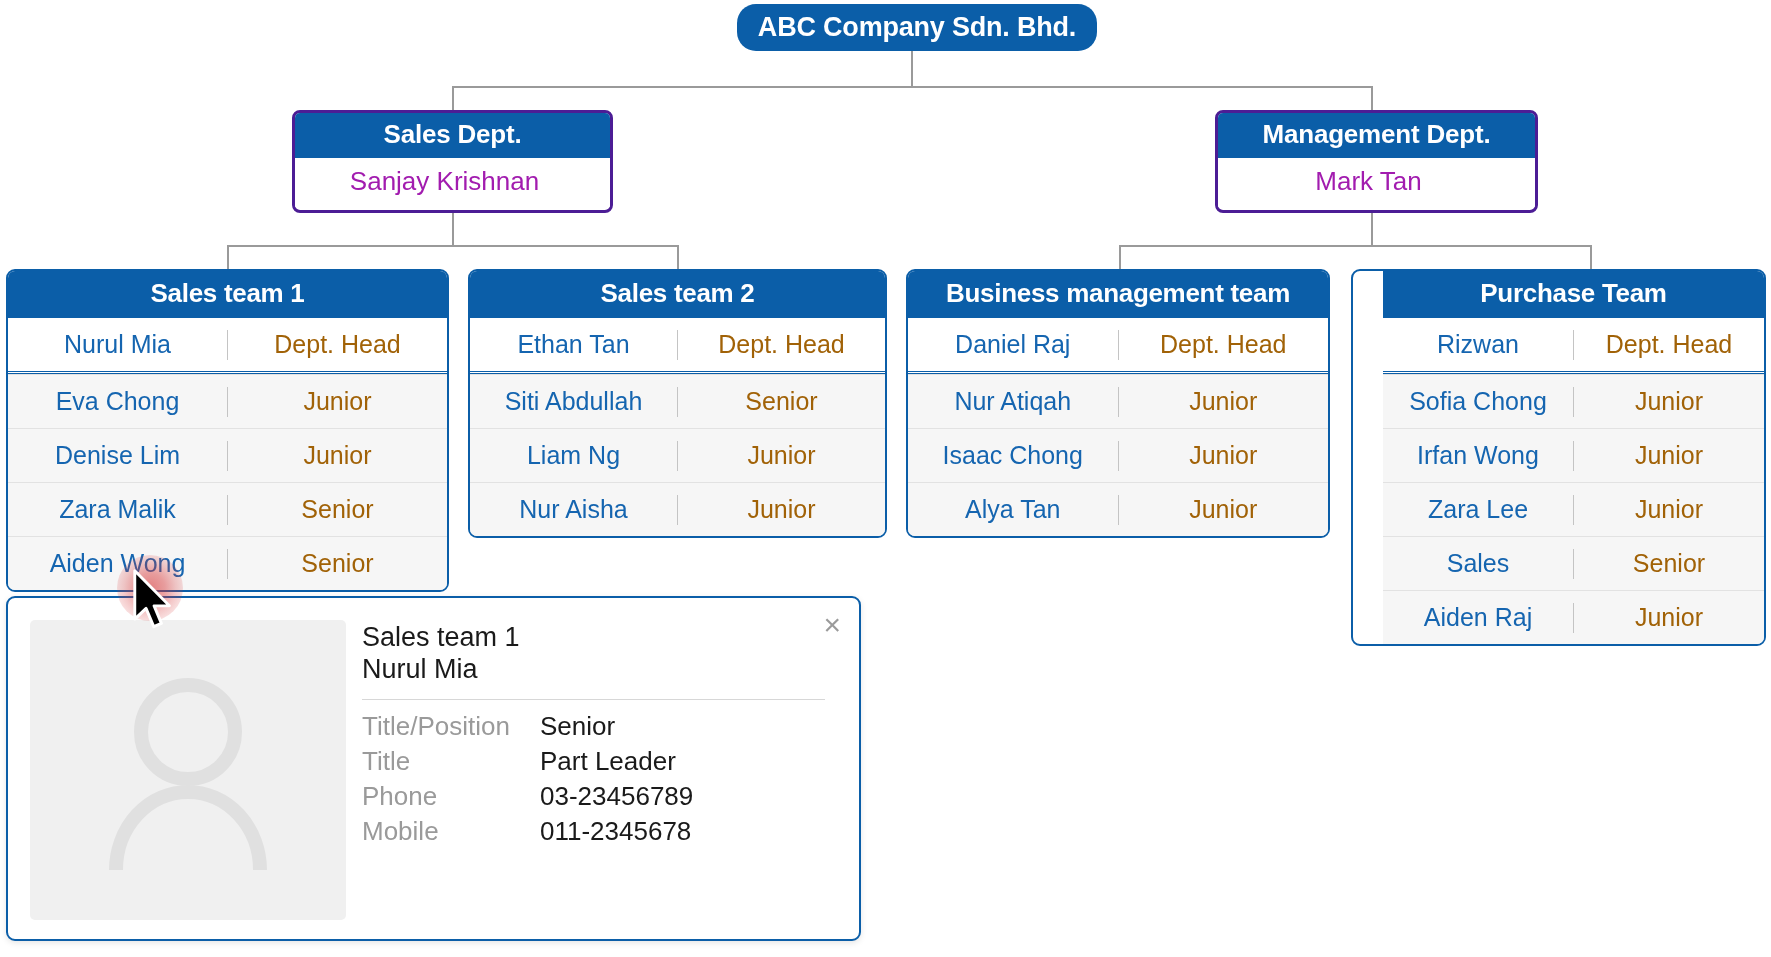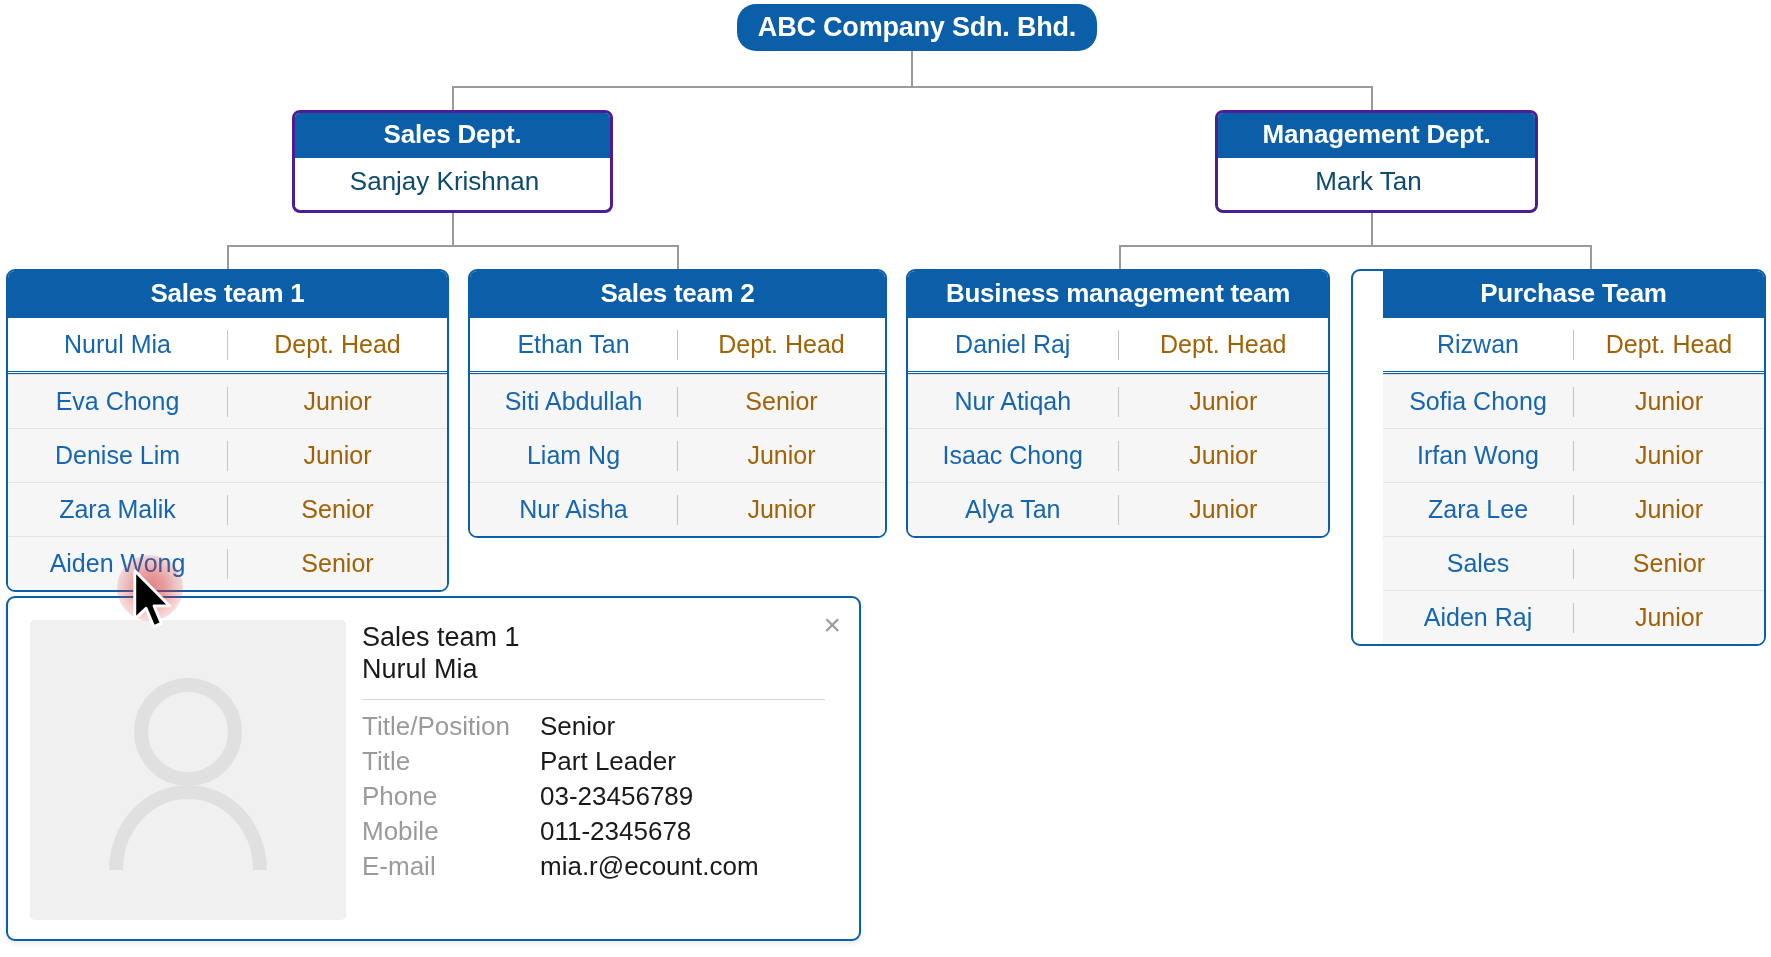--- a/index.html
+++ b/index.html
@@ -43,21 +43,21 @@
     background: #0b5ea8;
     color: #ffffff;
     font-size: 26px;
     font-weight: bold;
     text-align: center;
     padding: 6px 0 8px 0;
     letter-spacing: -0.2px;
     white-space: nowrap;
   }
   .dept-body {
-    color: #0c4a6e;
+    color: #a21caf;
     font-size: 26px;
     text-align: center;
     padding: 8px 16px 10px 0;
     background: #ffffff;
     white-space: nowrap;
   }
 
   
   .team-node {
     position: absolute;
@@ -374,24 +374,20 @@
         <div class="field-value">Part Leader</div>
       </div>
       <div class="field-row">
         <div class="field-label">Phone</div>
         <div class="field-value">03-23456789</div>
       </div>
       <div class="field-row">
         <div class="field-label">Mobile</div>
         <div class="field-value">011-2345678</div>
       </div>
-      <div class="field-row">
-        <div class="field-label">E-mail</div>
-        <div class="field-value">mia.r@ecount.com</div>
-      </div>
     </div>
   </div>
 
   <div class="click-pulse"></div>
   <svg class="cursor-arrow" viewBox="0 0 24 34">
     <path d="M2 1 L2 27.5 L8.2 21.6 L12.4 31.6 L16.6 29.8 L12.6 20.2 L21 20.2 Z" fill="#000000" stroke="#ffffff" stroke-width="1.6" stroke-linejoin="round"></path>
   </svg>
 
 </div>
 

